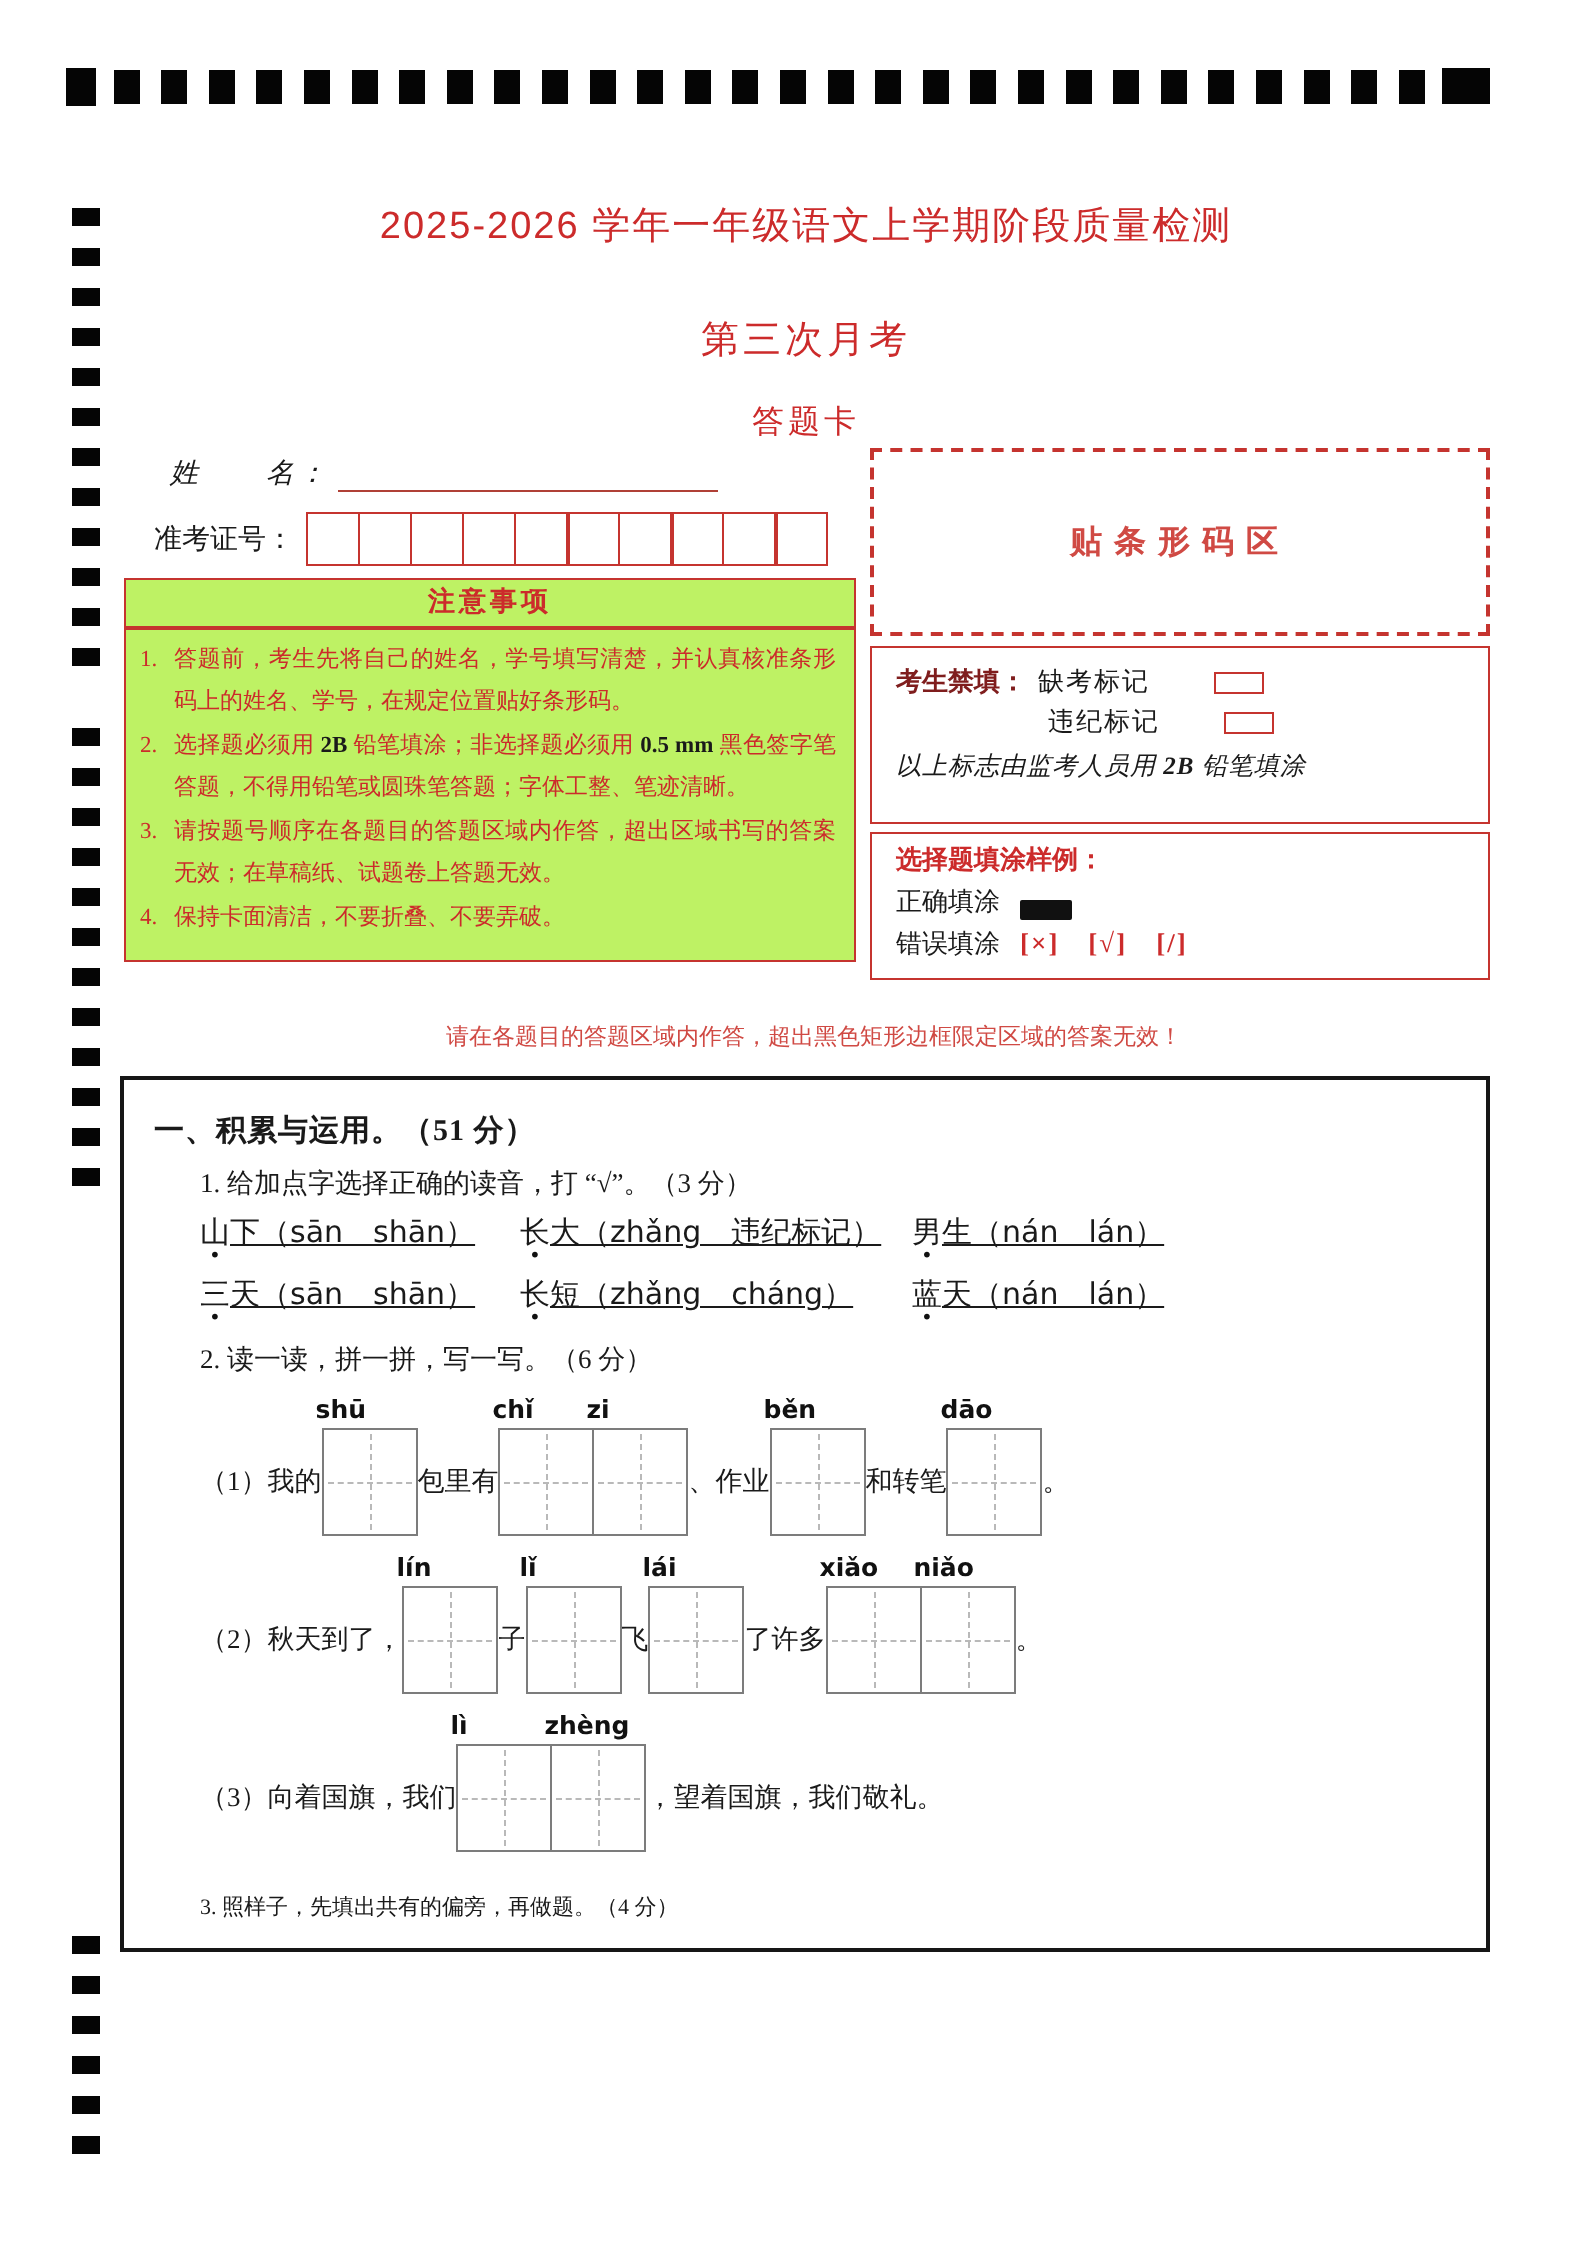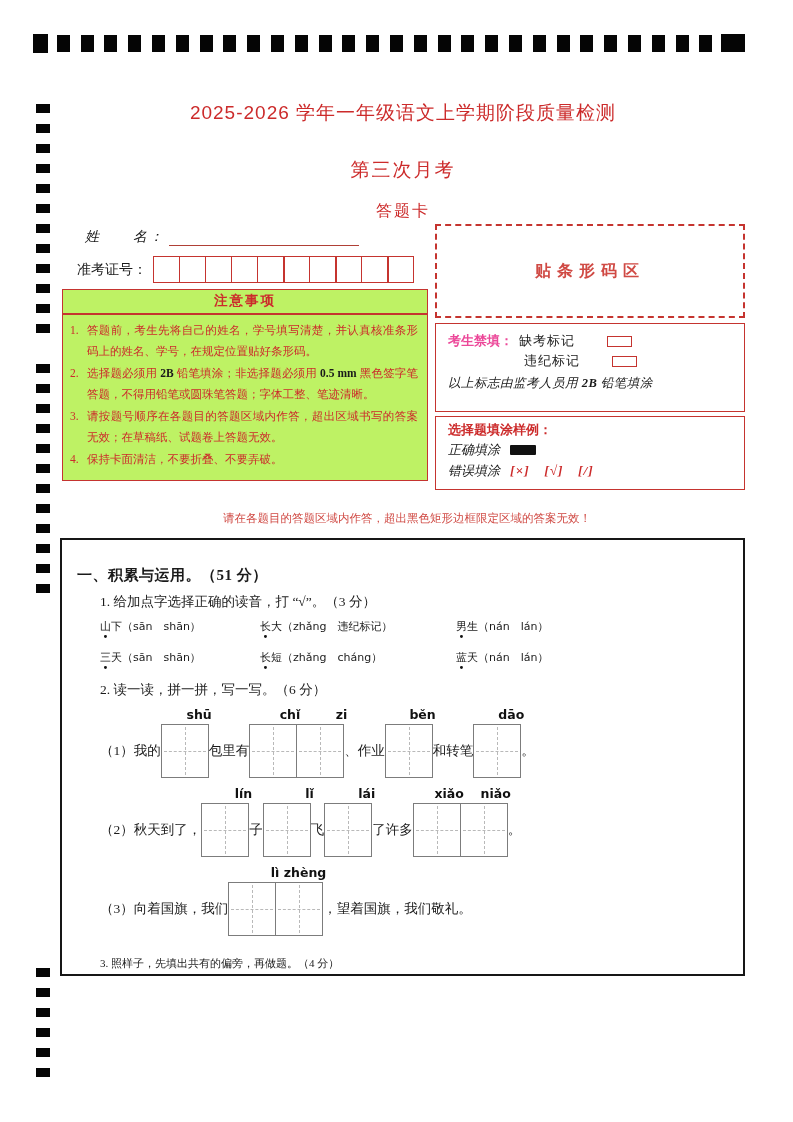--- a/index.html
+++ b/index.html
@@ -50,52 +50,52 @@
   .notice-num { width:17px; flex:0 0 17px; }
   .notice-text { flex:1; text-align:justify; }
   .blk { color:#1a1a1a; font-weight:bold; }
 
   
   .barcode-box { position:absolute; left:435px; top:224px; width:310px; height:94px; border:2px dashed #c5342f; display:flex; align-items:center; justify-content:center; }
   .barcode-label { color:#d04a44; font-size:16px; font-weight:bold; letter-spacing:6px; }
 
   .invig-box { position:absolute; left:435px; top:323px; width:310px; height:89px; border:1.5px solid #c5342f; padding:7px 10px 0 12px; font-size:13px; }
   .invig-row { display:flex; align-items:center; height:20px; }
-  .invig-title { color:#ec4899; font-family:"Liberation Sans", sans-serif; font-weight:bold; }
+  .invig-title { color:#7f1d1d; font-family:"Liberation Sans", sans-serif; font-weight:bold; }
   .invig-label { margin-left:6px; letter-spacing:1px; }
   .invig-label.indent { margin-left:76px; }
   .mark-box { width:25px; height:11px; border:1.5px solid #c5342f; margin-left:32px; }
   .invig-note { margin-top:4px; font-style:italic; font-size:12.5px; letter-spacing:0.5px; }
 
   .sample-box { position:absolute; left:435px; top:416px; width:310px; height:74px; border:1.5px solid #c5342f; padding:4px 10px 0 12px; font-size:13px; }
   .sample-title { color:#cc2b2b; font-family:"Liberation Sans", sans-serif; font-weight:bold; }
-  .sample-row { display:flex; align-items:center; height:21px;font-style:italic; }
+  .sample-row { display:flex; align-items:flex-end; height:21px; }
   .correct-mark { width:26px; height:10px; background:#111; margin-left:10px; border-radius:1px; }
   .wrong-marks { color:#cc2b2b; font-weight:bold; margin-left:10px; font-size:13.5px; letter-spacing:1px; }
 
   
   .warning { position:absolute; left:64px; top:511px; width:686px; text-align:center; color:#d04a44; font-size:11.5px; }
 
   
-  .main-box { position:absolute; left:60px; top:538px; width:685px; height:438px; border:2px solid #161616; padding:26px 14px 0 15px; }
+  .main-box { position:absolute; left:60px; top:538px; width:685px; height:438px; border:2px solid #161616; padding:16px 14px 0 15px; }
   .section-title { font-size:15px; font-weight:bold; letter-spacing:0.5px; }
   .q-prompt { font-size:13.5px; margin:8px 0 0 23px; }
   .q1-row { margin-left:23px; display:grid; grid-template-columns:160px 196px auto; font-size:13.5px; height:31px; align-items:center; }
   .dotchar { position:relative; display:inline-block; }
   .dotchar::after { content:"•"; position:absolute; left:50%; bottom:-8px; transform:translateX(-50%); font-size:10px; color:#111; }
-  .pinword { font-family:"DejaVu Sans", sans-serif; font-size:11px; }
+  .pinword { font-family:"DejaVu Sans", sans-serif; font-size:15px;text-decoration:underline; }
 
   .q2-row { margin:25px 0 0 23px; display:flex; align-items:center; font-size:13.5px; }
   .q2-row .txt { white-space:pre; }
   .tzg-group { display:flex; }
   .tzg-group .tzg + .tzg { margin-left:-1px; }
   .tzg { position:relative; width:48px; height:54px; border:1px solid #7c7c7c; background:#fff; flex:0 0 auto; }
   .tzg::before { content:""; position:absolute; left:50%; top:2px; bottom:2px; border-left:1px dashed #b9b9b9; }
   .tzg::after  { content:""; position:absolute; top:50%; left:2px; right:2px; border-top:1px dashed #b9b9b9; }
-  .pin { position:absolute; top:-18px; left:-4px; right:-4px; text-align:right; font-family:"DejaVu Sans", sans-serif; font-size:12.5px; color:#111; font-weight:bold; }
+  .pin { position:absolute; top:-18px; left:-4px; right:-4px; text-align:left; font-family:"DejaVu Sans", sans-serif; font-size:12.5px; color:#111; font-weight:bold; }
   .q3-prompt { font-size:11px; margin:20px 0 0 23px; }
 </style>
 </head>
 <body>
 
 <div class="page">
 
   <div class="top-strip"></div>
   <div class="left-strip seg-a"></div>
   <div class="left-strip seg-b"></div>

